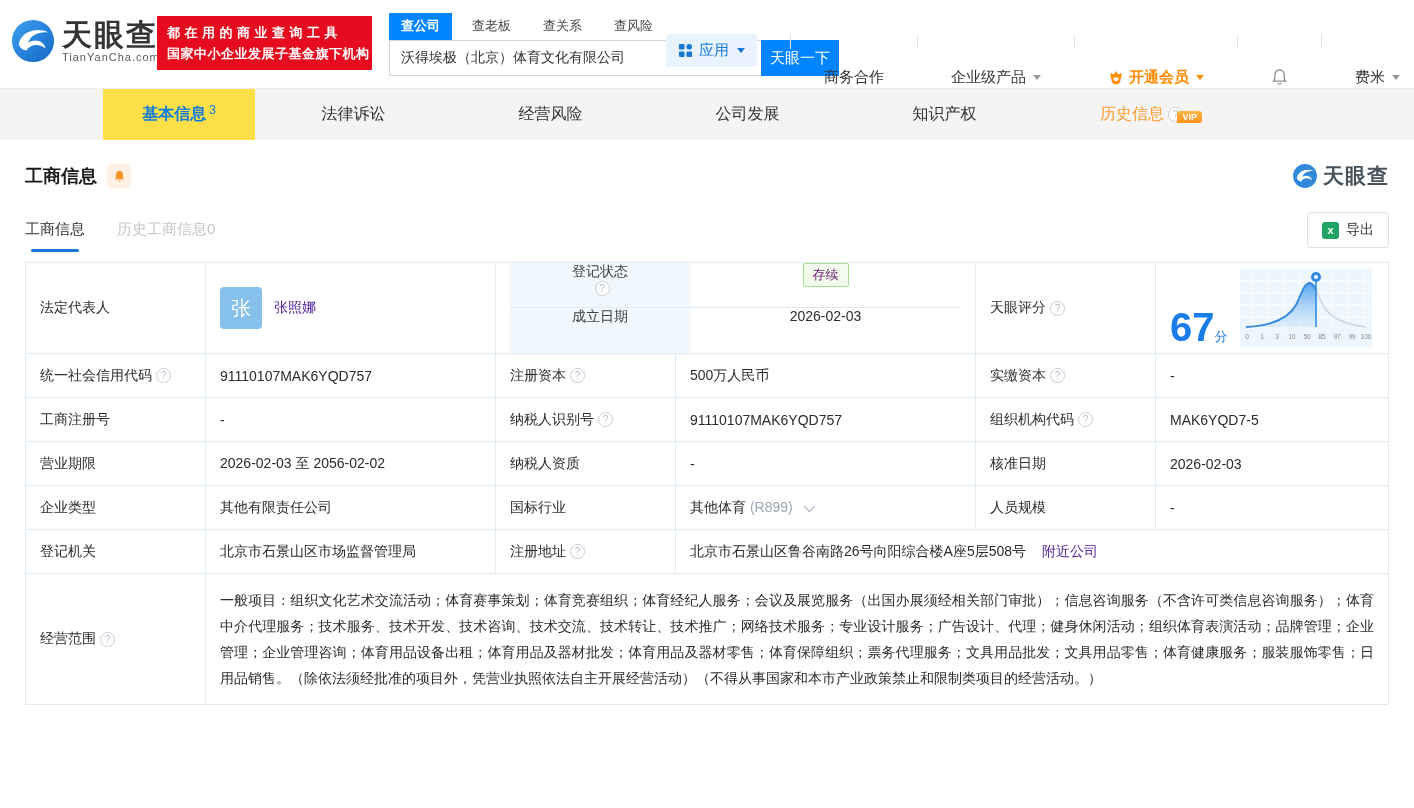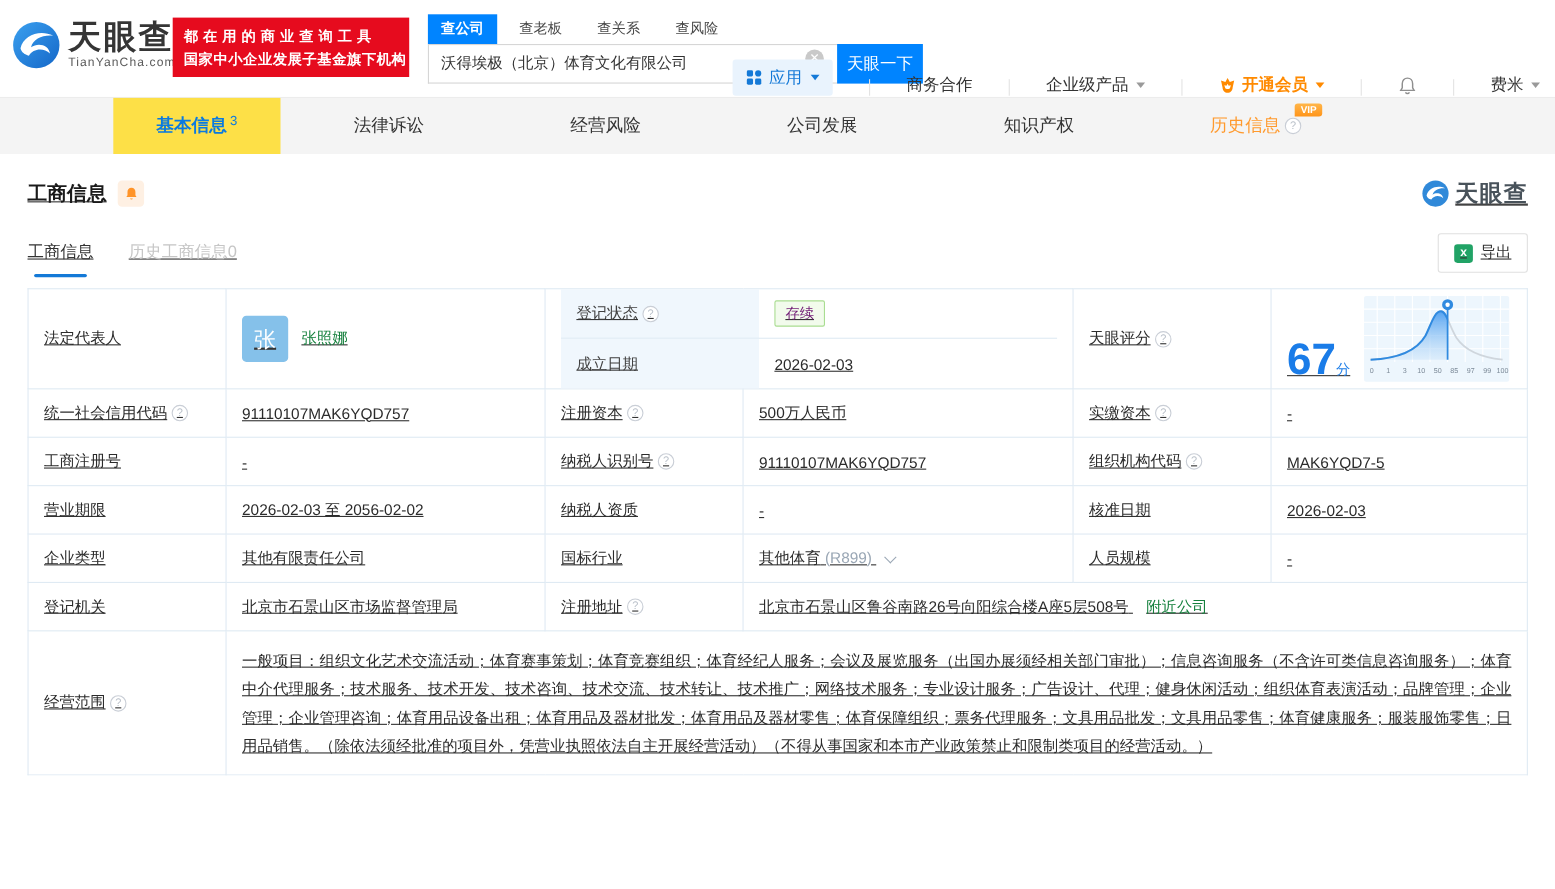--- a/index.html
+++ b/index.html
@@ -18,63 +18,63 @@
 
   .search-wrap { position:absolute; left:389px; top:13px; width:450px; }
   .search-tabs { display:flex; align-items:flex-end; font-size:13px; color:#474747; }
   .search-tabs .stab { padding:4px 12px 5px; margin-right:8px; cursor:pointer; }
   .search-tabs .stab.active { background:#0084ff; color:#fff; font-weight:bold; }
   .search-bar { display:flex; height:36px; }
   .search-input { flex:1; border:1px solid #d6d6d6; border-right:none; font-size:14px; color:#333; padding:0 34px 0 11px; outline:none; font-family:inherit; }
   .clear-btn { position:absolute; right:90px; top:32px; width:17px; height:17px; border-radius:50%; background:#c9c9c9; color:#fff; font-size:11px; line-height:17px; text-align:center; cursor:pointer; }
   .search-btn { width:78px; background:#0084ff; color:#fff; border:none; font-size:15px; cursor:pointer; font-family:inherit; }
 
-  .top-nav { position:absolute; right:14px; top:34px; display:flex; align-items:flex-end; font-size:15px; color:#333;gap:20px; }
+  .top-nav { position:absolute; right:14px; top:34px; display:flex; align-items:flex-start; font-size:15px; color:#333;gap:20px; }
   .tn-sep { width:1px; height:15px; background:#e3e3e3; margin:0 13px; }
   .apps-btn { display:flex; align-items:center; gap:6px; background:#e9f3fd; color:#1479d7; padding:7px 12px; border-radius:3px; cursor:pointer; }
   .nav-item { cursor:pointer; display:flex; align-items:center; gap:5px; white-space:nowrap;margin-top:34px; }
   .vip-link { color:#ff8a00; font-weight:bold; }
   .caret { display:inline-block; width:0; height:0; border-left:4px solid transparent; border-right:4px solid transparent; border-top:5px solid #9a9a9a; margin-left:2px; }
   .caret.blue { border-top-color:#1479d7; }
   .caret.orange { border-top-color:#ff8a00; }
 
   
   .main-tabs { display:flex; height:52px; background:#f4f4f4; border-top:1px solid #ececec; padding-left:103px; }
   .mtab { width:197px; display:flex; align-items:center; justify-content:center; font-size:16px; color:#333; cursor:pointer; position:relative; }
   .mtab.active { width:152px; background:#fde047; color:#0a7ae0; font-weight:bold; }
   .mtab .cnt { font-size:12px; color:#0a7ae0; margin-left:3px; transform:translateY(-5px); font-weight:normal; }
   .mtab.viptab { color:#ff9a2e; }
-  .vip-badge { position:absolute; top:5px; right:38px; background:linear-gradient(180deg,#ffb64a,#ff9419); color:#fff; font-size:9px; font-weight:bold; padding:1px 5px; border-radius:3px 3px 3px 0; }
+  .vip-badge { position:absolute; top:22px; right:38px; background:linear-gradient(180deg,#ffb64a,#ff9419); color:#fff; font-size:9px; font-weight:bold; padding:1px 5px; border-radius:3px 3px 3px 0; }
   .help-circ { display:inline-block; width:15px; height:15px; border:1px solid #c9ced6; border-radius:50%; color:#b9c0c9; font-size:10px; line-height:13px; text-align:center; margin-left:4px; background:#fff; }
 
   
-  .content { padding:0 25px;text-decoration:underline; }
+  .content { padding:0 25px; }
   .sec-head { display:flex; align-items:center; margin-top:22px; }
   .sec-title { font-size:18px; font-weight:bold; color:#1a1a1a; }
   .bell-badge { width:24px; height:24px; background:#fef0e3; border-radius:4px; margin-left:10px; display:flex; align-items:center; justify-content:center; cursor:pointer; }
   .watermark { margin-left:auto; display:flex; align-items:center; gap:5px; opacity:.92; }
   .watermark .wm-txt { font-size:21px; font-weight:bold; color:#39444d; letter-spacing:1px; }
 
   .subtab-row { display:flex; align-items:flex-end; margin-top:22px; }
   .subtab { font-size:15px; color:#333; margin-right:32px; padding-bottom:13px; position:relative; cursor:pointer; }
   .subtab.active::after { content:""; position:absolute; left:6px; right:6px; bottom:0; height:3px; background:#1479d7; border-radius:2px; }
   .subtab.dim { color:#c6c6c6; }
   .export-btn { margin-left:auto; display:flex; align-items:center; gap:7px; border:1px solid #e0e0e0; background:#fff; border-radius:3px; height:36px; padding:0 14px; font-size:14px; color:#333; cursor:pointer; margin-bottom:4px; font-family:inherit; }
   .xls-ic { width:17px; height:17px; background:#21a366; border-radius:3px; color:#fff; font-size:11px; font-weight:bold; line-height:17px; text-align:center; }
 
   
   table.info { width:1364px; border-collapse:collapse; margin-top:10px; table-layout:fixed; }
   table.info td { border:1px solid #dfeaf3; font-size:14px; padding:0 14px; height:44px; color:#2b2b2b; background:#fff; vertical-align:middle; }
   td.lbl { background:#f0f7fd; color:#404040; }
   .cell-flex { display:flex; align-items:center; }
-  a.lnk { color:#15803d; text-decoration:none; cursor:pointer; }
+  a.lnk { color:#4c1d95; text-decoration:none; cursor:pointer; }
   .avatar { width:42px; height:42px; background:#85c1ea; border-radius:4px; color:#fff; font-size:20px; display:flex; align-items:center; justify-content:center; margin-right:12px; }
   .status-badge { display:inline-block; border:1px solid #a9dd91; background:#f2fbec; color:#701a75; font-size:13px; padding:2px 9px; border-radius:2px; }
   .sub2 { display:grid; grid-template-columns:180px 1fr; }
-  .sub2 > div { height:45px; display:flex; align-items:center; padding:0 14px; }
+  .sub2 > div { height:45px; display:flex; align-items:center; padding:0 14px;flex-direction:column; }
   .sub2 .slbl { background:#f0f7fd; color:#404040; }
   .sub2 .top-b { border-bottom:1px solid #dfeaf3; }
   td.nopad { padding:0; }
   .score-cell { display:flex; align-items:flex-end; gap:12px; padding:6px 0; }
   .score-num { font-size:40px; font-weight:bold; color:#1a7ce8; line-height:40px; }
   .score-unit { font-size:13px; color:#1a7ce8; }
   .chart-box { width:132px; height:78px; background:#edf6fd; border-radius:2px; position:relative; }
   .chevron { display:inline-block; width:8px; height:8px; border-right:1.5px solid #9aa7b5; border-bottom:1.5px solid #9aa7b5; transform:rotate(45deg) translateY(-2px); margin-left:7px; }
   .grey { color:#9aa7b5; }
   .scope-cell { line-height:26px; padding:13px 14px !important; height:auto !important; text-align:justify; }

